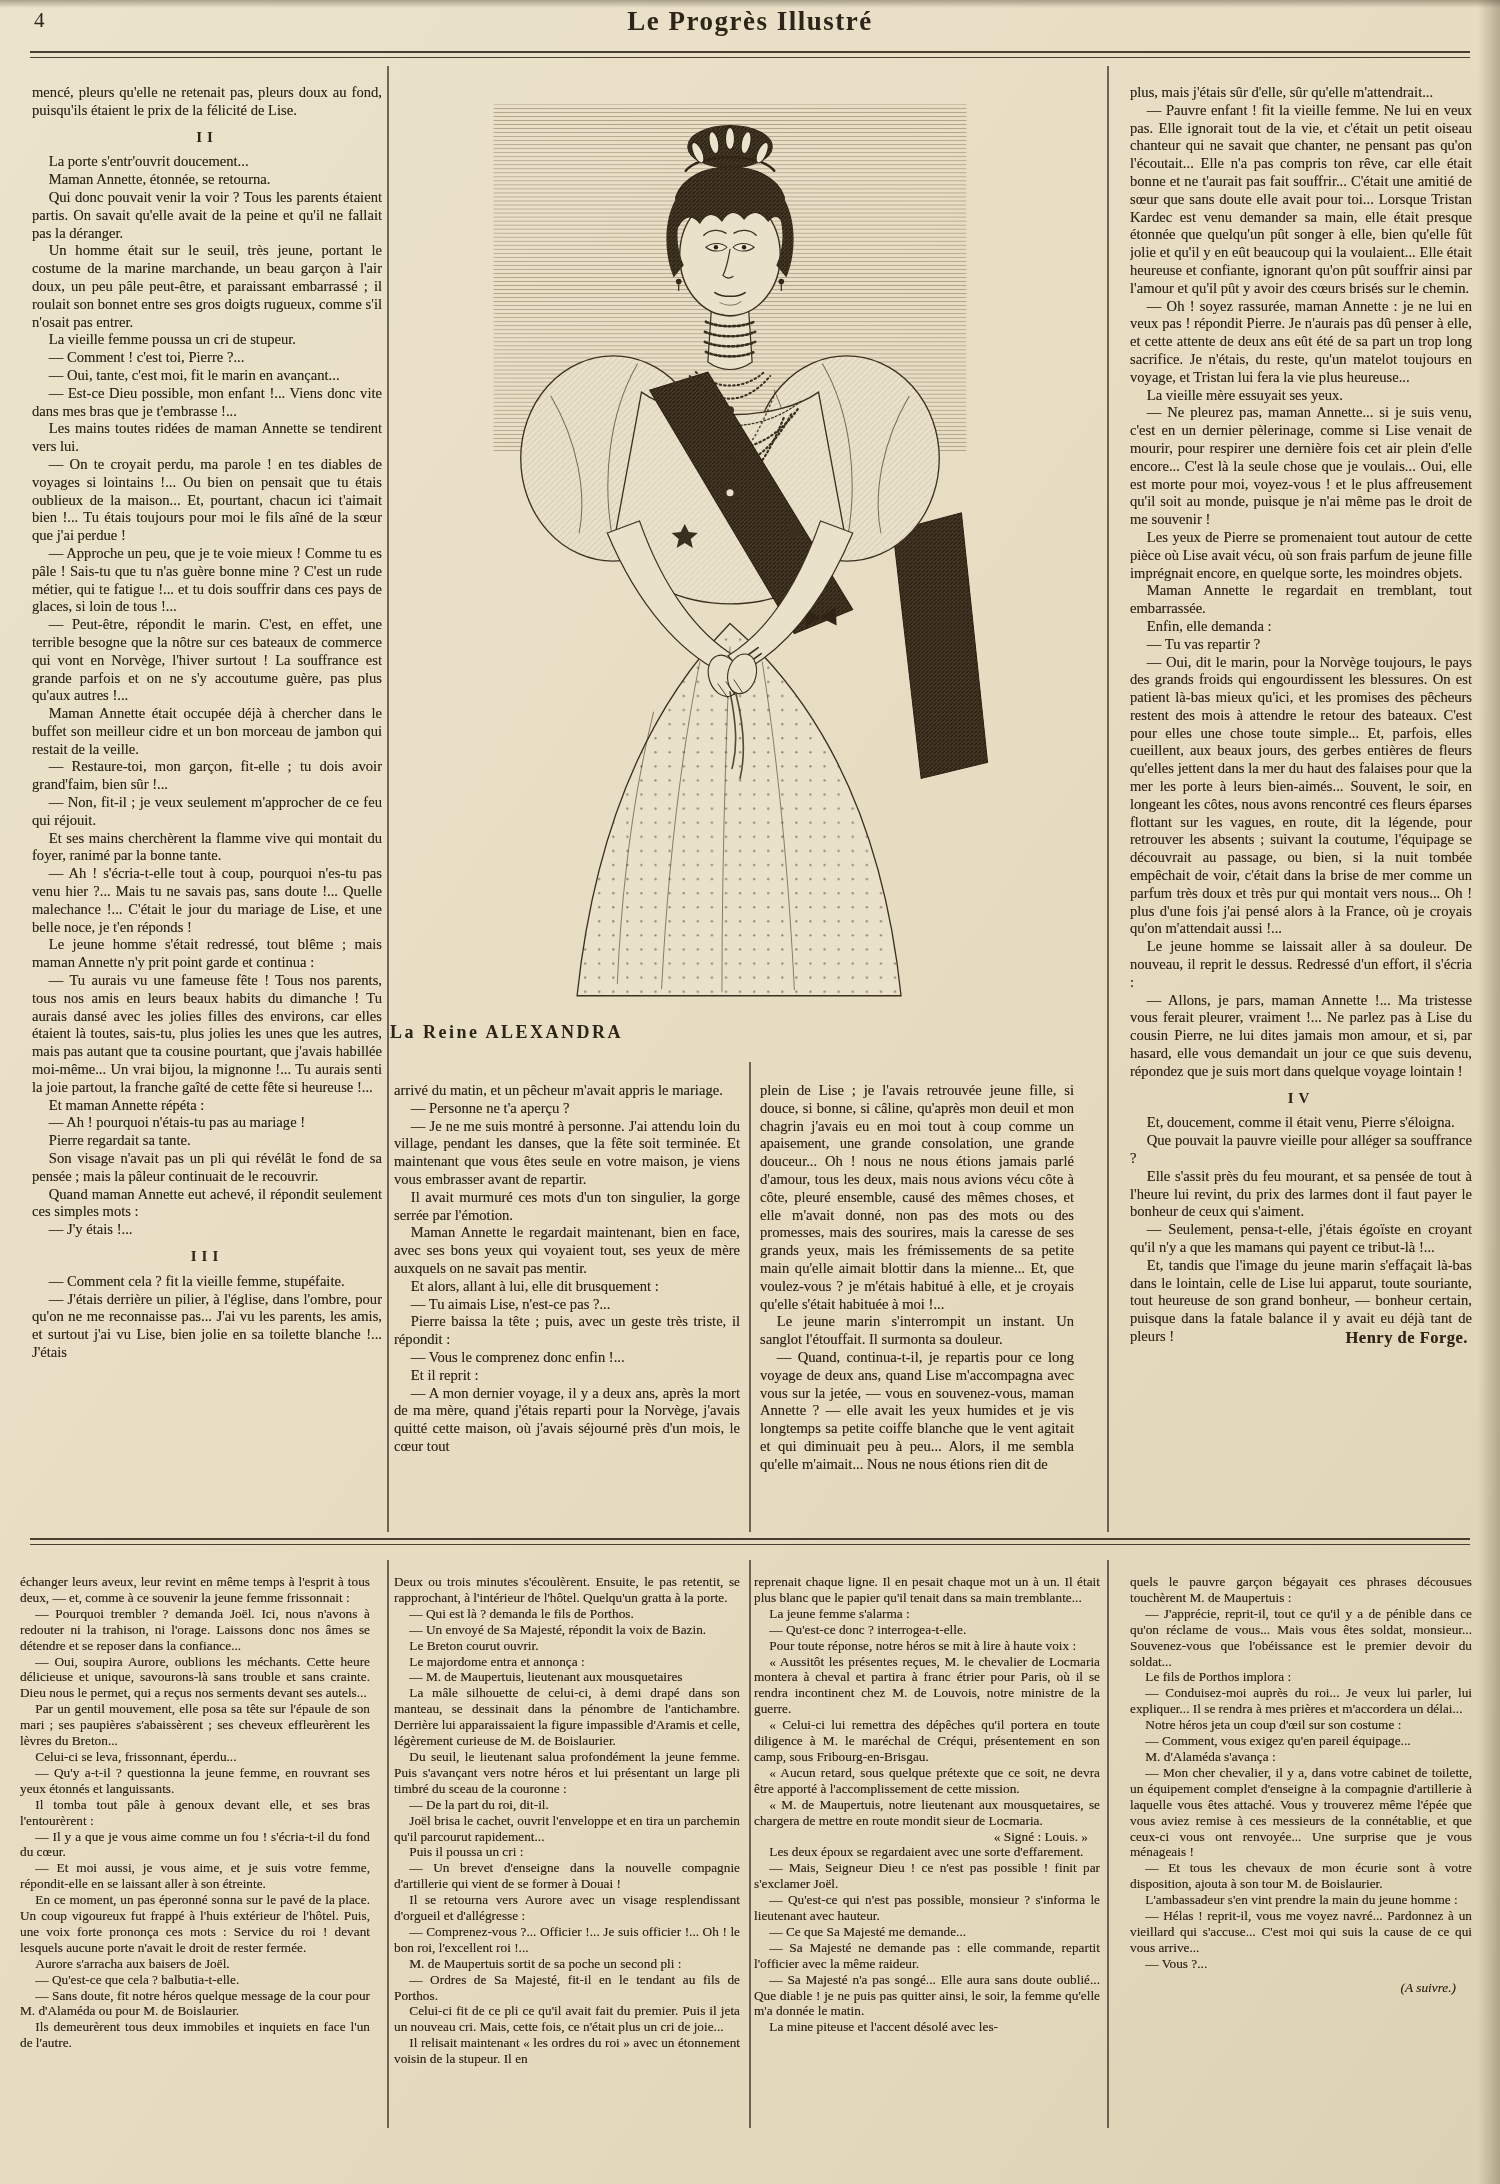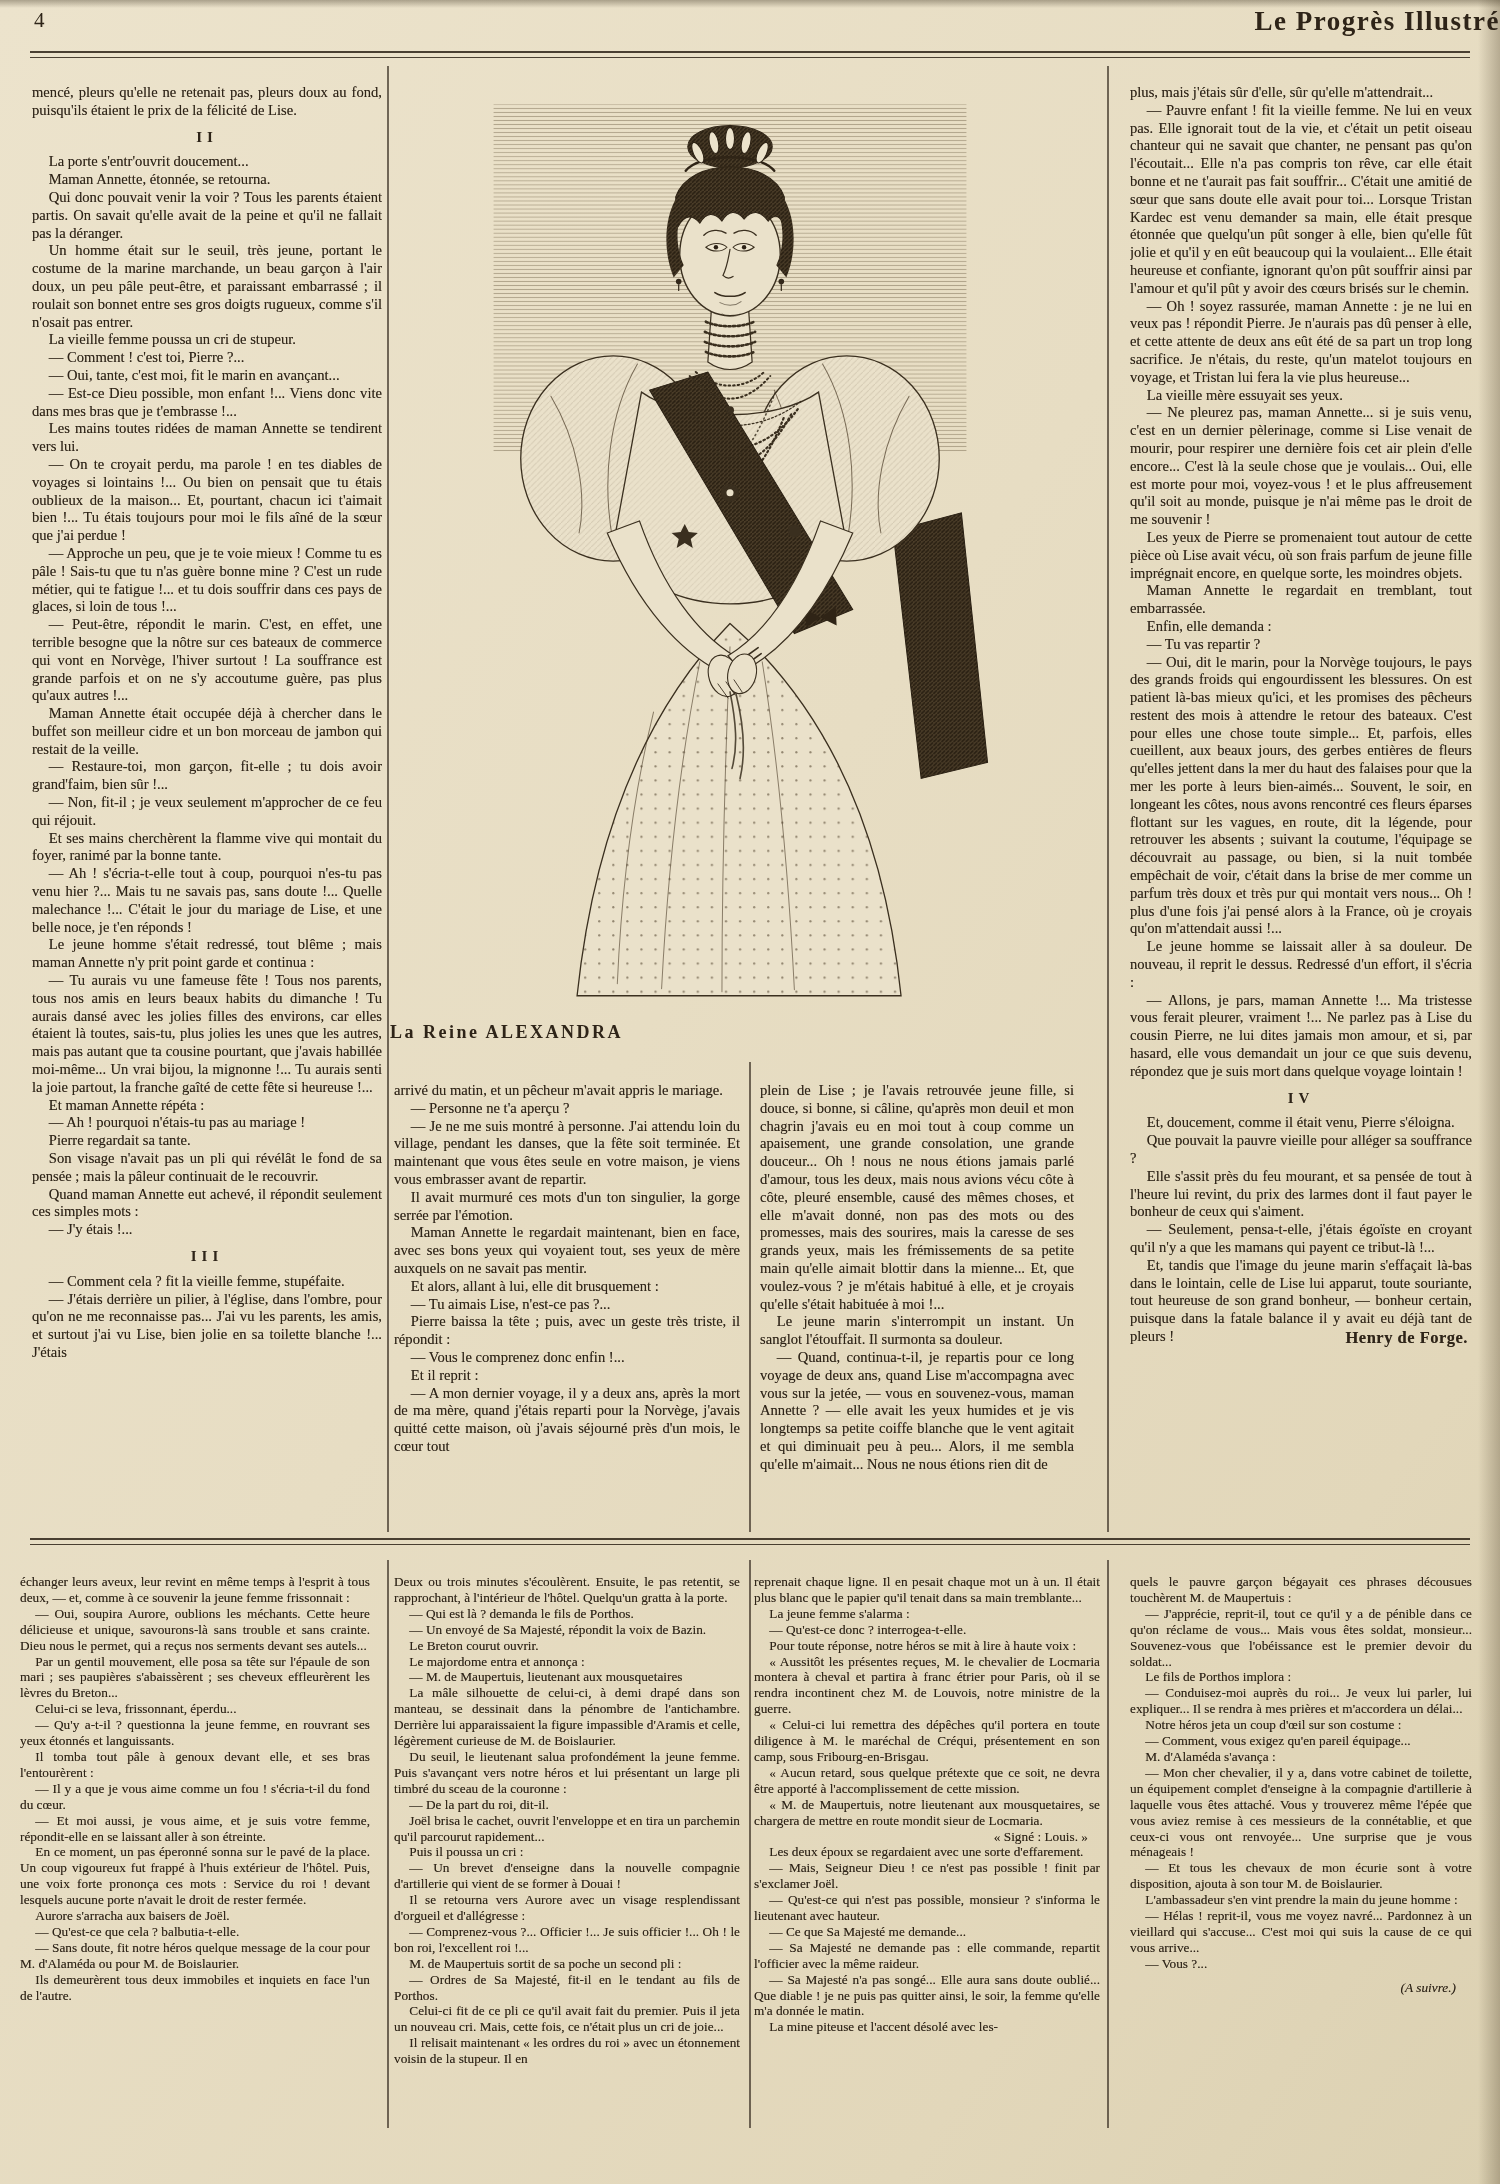--- a/index.html
+++ b/index.html
@@ -8,21 +8,21 @@
     background:linear-gradient(125deg,#ece3cc 0%,#e7ddc3 45%,#e2d7ba 80%,#dcd1b2 100%);
     font-family:"Liberation Serif","DejaVu Serif",serif;
     color:#2e2418;
   }
   #edge-shadow{position:absolute;top:0;right:0;width:22px;height:100%;
     background:linear-gradient(to right,rgba(70,56,34,0) 0%,rgba(70,56,34,.30) 100%);}
   #top-shadow{position:absolute;top:0;left:0;width:100%;height:8px;
     background:linear-gradient(to bottom,rgba(50,40,22,.35),rgba(50,40,22,0));}
 
   .pagenum{position:absolute;left:34px;top:8px;font-size:21px;}
-  .masthead{position:absolute;left:0;top:6px;width:100%;text-align:right;
+  .masthead{position:absolute;left:0;top:6px;width:100%;text-align:center;
     font-size:27px;font-weight:bold;letter-spacing:1.5px;}
   .hrule{position:absolute;left:30px;width:1440px;height:4px;
     border-top:2.5px solid #2e2418;border-bottom:1.5px solid #2e2418;opacity:.85;}
   .vrule{position:absolute;width:2px;background:#2e2418;opacity:.65;}
 
   .col{position:absolute;font-size:14.6px;line-height:17.8px;overflow:hidden;
     text-align:justify;margin-top:12px;}
   .feui{font-size:13.3px;line-height:15.9px;}
   .para{margin:0;text-indent:1.15em;text-align:justify;
     text-shadow:0 0 .5px rgba(46,36,24,.45);}
@@ -230,20 +230,21 @@
       <p class="para">Elle s'assit près du feu mourant, et sa pensée de tout à l'heure lui revint, du prix des larmes dont il faut payer le bonheur de ceux qui s'aiment.</p>
       <p class="para">— Seulement, pensa-t-elle, j'étais égoïste en croyant qu'il n'y a que les mamans qui payent ce tribut-là !...</p>
       <p class="para">Et, tandis que l'image du jeune marin s'effaçait là-bas dans le lointain, celle de Lise lui apparut, toute souriante, tout heureuse de son grand bonheur, — bonheur certain, puisque dans la fatale balance il y avait eu déjà tant de pleurs !</p>
       <p class="para sig">Henry de Forge.</p>
     </div>
 
   <div class="hrule" style="top:1538px"></div>
 
   <div class="col feui" style="left:20px;top:1562px;width:350px;height:600px">
       <p class="para cont">échanger leurs aveux, leur revint en même temps à l'esprit à tous deux, — et, comme à ce souvenir la jeune femme frissonnait :</p>
+      <p class="para">— Pourquoi trembler ? demanda Joël. Ici, nous n'avons à redouter ni la trahison, ni l'orage. Laissons donc nos âmes se détendre et se reposer dans la confiance...</p>
       <p class="para">— Oui, soupira Aurore, oublions les méchants. Cette heure délicieuse et unique, savourons-là sans trouble et sans crainte. Dieu nous le permet, qui a reçus nos serments devant ses autels...</p>
       <p class="para">Par un gentil mouvement, elle posa sa tête sur l'épaule de son mari ; ses paupières s'abaissèrent ; ses cheveux effleurèrent les lèvres du Breton...</p>
       <p class="para">Celui-ci se leva, frissonnant, éperdu...</p>
       <p class="para">— Qu'y a-t-il ? questionna la jeune femme, en rouvrant ses yeux étonnés et languissants.</p>
       <p class="para">Il tomba tout pâle à genoux devant elle, et ses bras l'entourèrent :</p>
       <p class="para">— Il y a que je vous aime comme un fou ! s'écria-t-il du fond du cœur.</p>
       <p class="para">— Et moi aussi, je vous aime, et je suis votre femme, répondit-elle en se laissant aller à son étreinte.</p>
       <p class="para">En ce moment, un pas éperonné sonna sur le pavé de la place. Un coup vigoureux fut frappé à l'huis extérieur de l'hôtel. Puis, une voix forte prononça ces mots : Service du roi ! devant lesquels aucune porte n'avait le droit de rester fermée.</p>
       <p class="para">Aurore s'arracha aux baisers de Joël.</p>
       <p class="para">— Qu'est-ce que cela ? balbutia-t-elle.</p>

